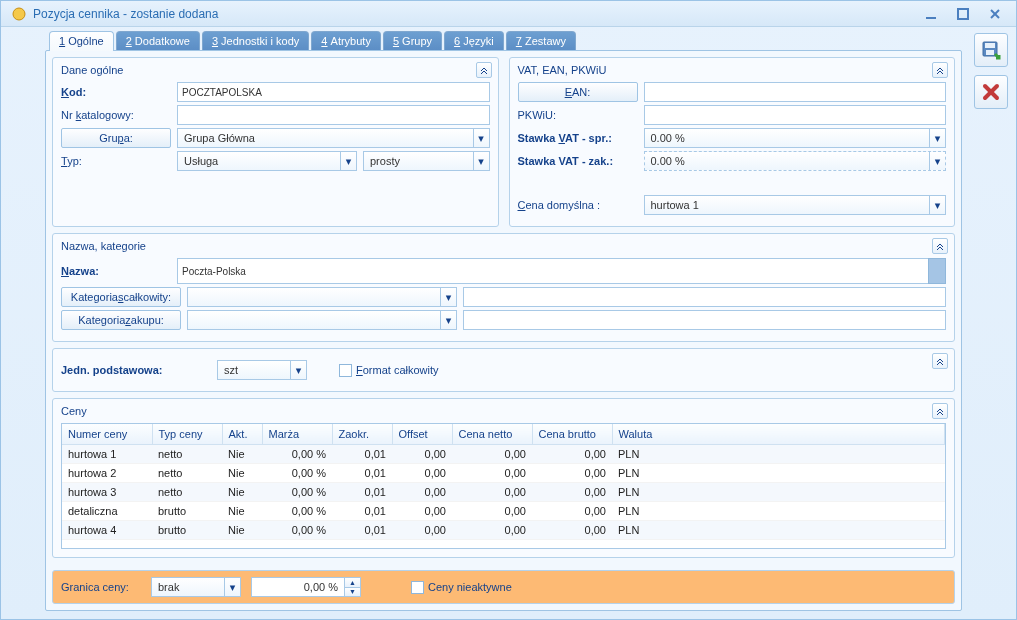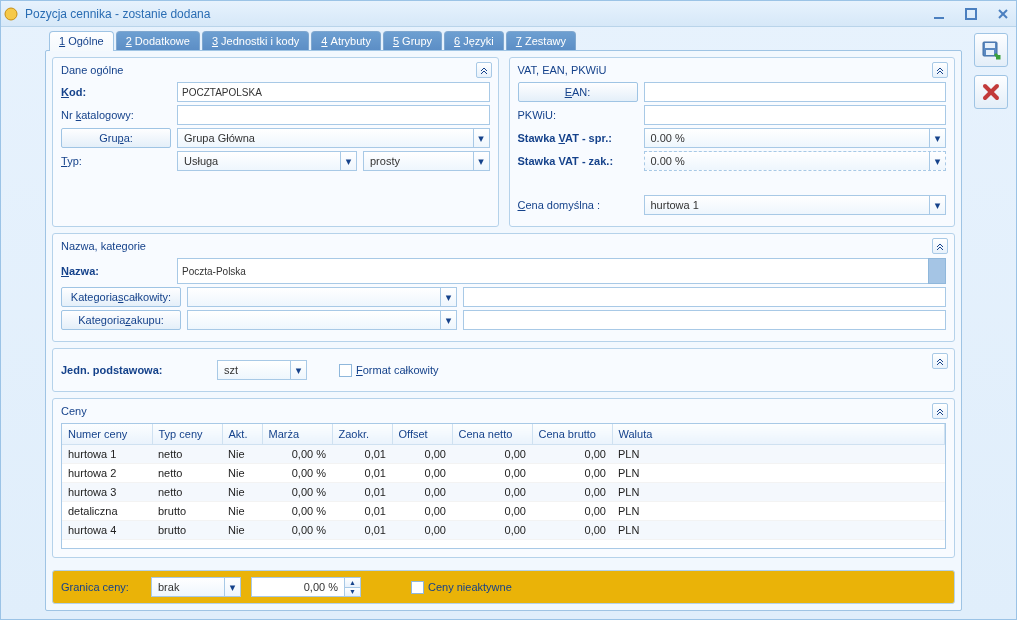--- a/index.html
+++ b/index.html
@@ -16,21 +16,21 @@
     height: 620px;
     background: linear-gradient(#e7f2fd,#e0eefb);
     border: 1px solid #9bc3e6;
     display: flex;
     flex-direction: column;
   }
   .titlebar {
     height: 26px;
     display: flex;
     align-items: center;
-    padding: 0 2px;
+    padding: 0 10px;
     background: linear-gradient(#e7f2fd,#d6e8f8);
     border-bottom: 1px solid #b9d4ea;
   }
   .titlebar .ticon {
     width: 16px; height: 16px; margin-right: 6px;
     display: inline-flex; align-items:center; justify-content:center;
   }
   .titlebar .title { color:#2a6db3; font-size:12px; }
   .titlebar .wctl { margin-left:auto; display:flex; gap:10px; }
   .titlebar .wbtn {
@@ -192,21 +192,21 @@
   }
   .grid tr.alt td { background:#f4f8fd; }
   .grid td.num { text-align:right; }
 
   
   .bottom-row {
     margin-top:6px;
     padding:6px 8px;
     border:1px solid #b5d2ea;
     border-radius:3px;
-    background:#eab308;
+    background:#fdba74;
     display:flex; align-items:center; gap:10px;
   }
   .spin {
     display:flex; align-items:stretch;
     border:1px solid #a8c9e6;
     height:20px; width:110px;
     background:#fff;
   }
   .spin .val { flex:1; text-align:right; padding:0 6px; line-height:18px; color:#333; }
   .spin .btns { width:16px; display:flex; flex-direction:column; border-left:1px solid #a8c9e6; }

